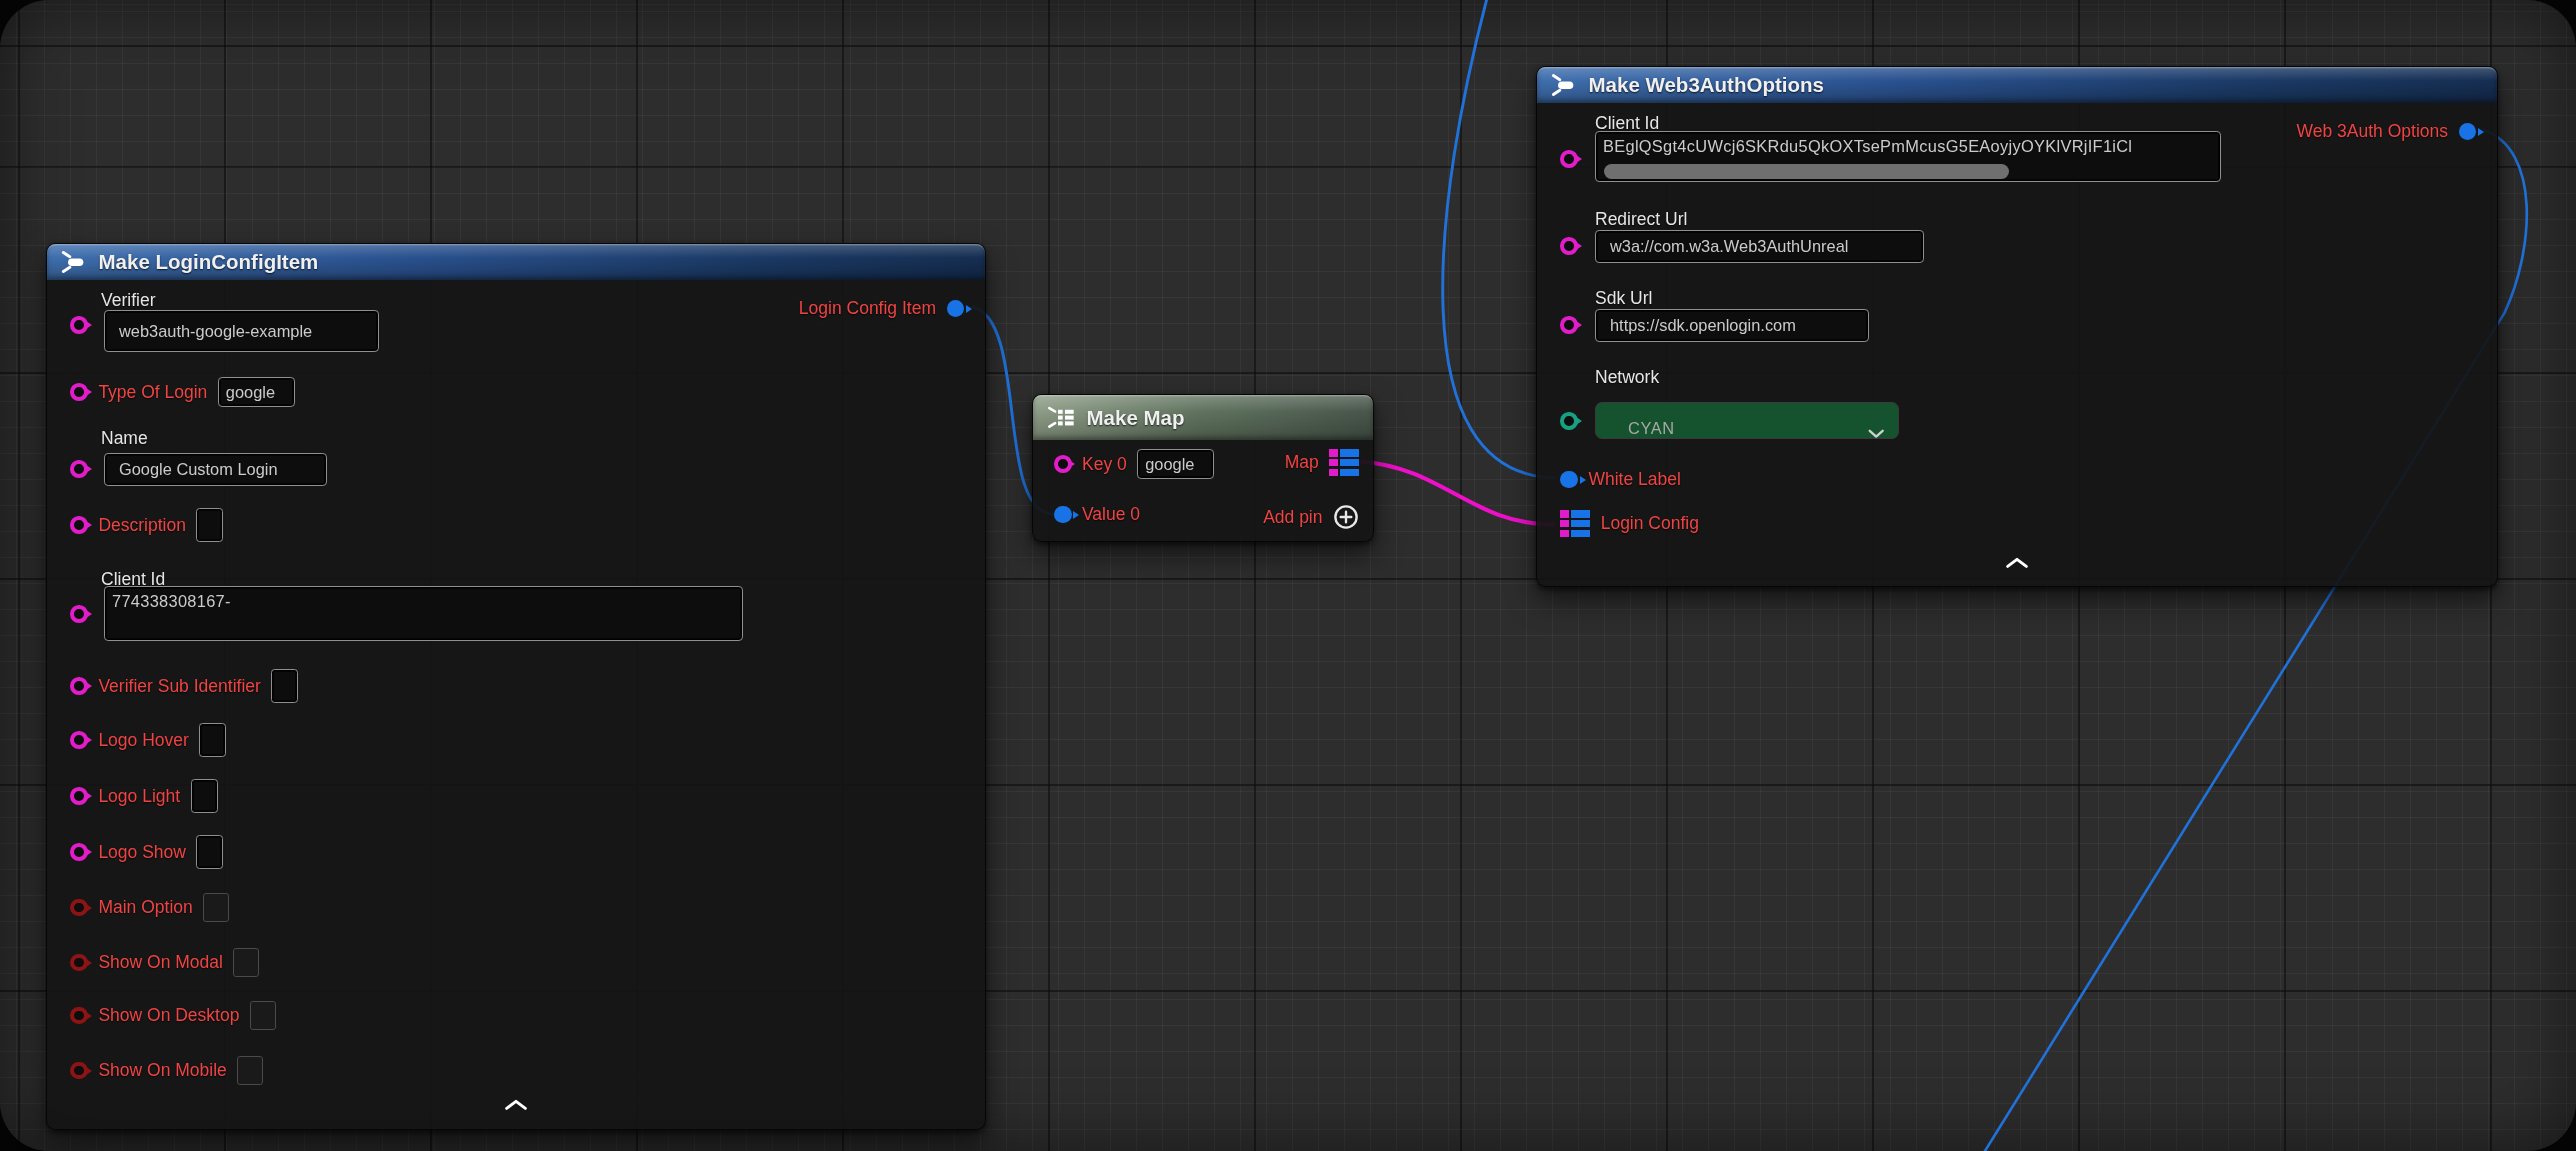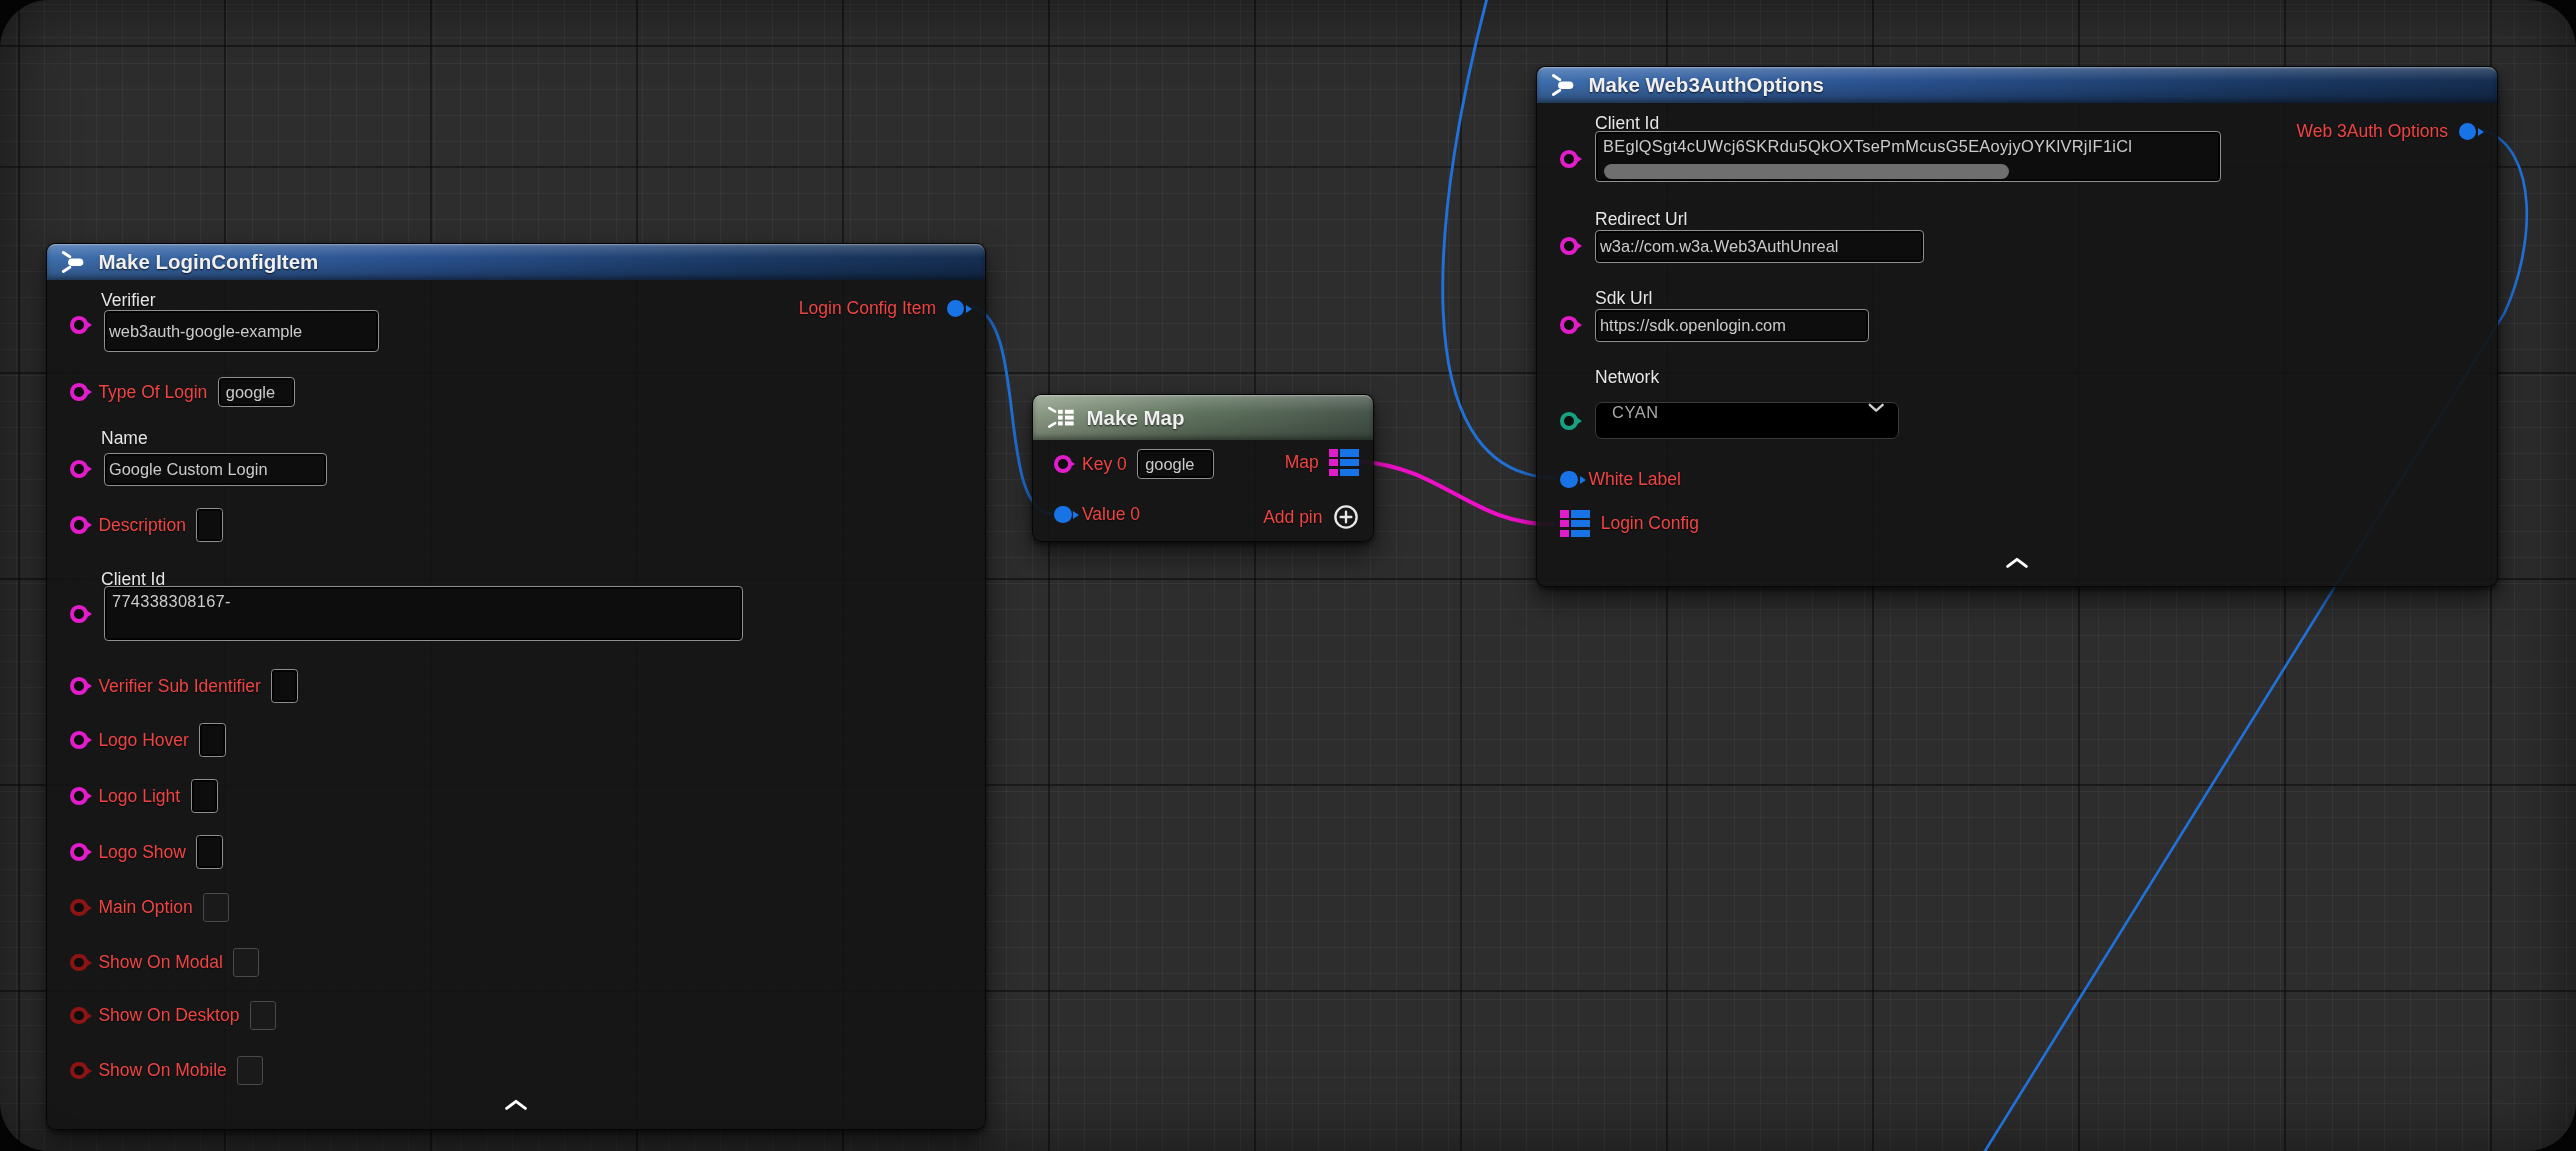--- a/index.html
+++ b/index.html
@@ -58,38 +58,38 @@
   .pin.bool{--c:var(--c-bool-pin)}
   .pin.object{--c:var(--c-object-pin)}
   .pin.enum{--c:var(--c-enum-pin)}
   .pin.abs{position:absolute}
 
   .pin-map{display:grid;grid-template-columns:8.8px 18.7px;grid-auto-rows:7.6px;gap:2.3px;flex:none}
   .pin-map .mk{background:var(--c-string-pin)}
   .pin-map .mv{background:var(--c-object-pin)}
 
   .txt{position:absolute;background:#0d0d0d;border:1.2px solid #909090;border-radius:4.1px;
-    color:#cbcbcb;font-size:16.4px;padding:0 4px;outline:none;
+    color:#cbcbcb;font-size:16.4px;padding:0 14px;outline:none;
     box-shadow:inset 0 0 0 1.8px rgba(0,0,0,0.85)}
   .txt-inline{position:static;background:#0d0d0d;border:1.2px solid #909090;border-radius:4.1px;
     color:#cbcbcb;font-size:16.4px;padding:0 7px;outline:none;
     box-shadow:inset 0 0 0 1.8px rgba(0,0,0,0.85)}
   .txt-multi{position:absolute;background:#0d0d0d;border:1.2px solid #909090;border-radius:4.1px;
     color:#cbcbcb;font-size:16.4px;line-height:24px;padding:2.3px 7px;overflow:hidden;
     box-shadow:inset 0 0 0 1.8px rgba(0,0,0,0.85)}
   .txt-multi .line{display:block;white-space:nowrap;letter-spacing:0.3px}
   .empty-box{width:27px;height:34px;background:#0d0d0d;border:1.2px solid #8f8f8f;
     border-radius:3.5px;flex:none;box-shadow:inset 0 0 0 1.8px rgba(0,0,0,0.85)}
   .checkbox{width:26px;height:29px;background:#1a1a1a;border:1.2px solid #4a4a4a;
     border-radius:2.9px;flex:none}
   .redact-bar{display:block;width:405px;height:15px;border-radius:7.6px;background:#6f6f6f;
     margin:5.3px 0 0 1.2px}
 
-  .dropdown{position:absolute;display:flex;align-items:flex-start;justify-content:space-between;
-    background:#000000;border:1.2px solid #3a3a3a;border-radius:7px;padding:0 14px 0 16px;
+  .dropdown{position:absolute;display:flex;align-items:flex-end;justify-content:space-between;
+    background:#14532d;border:1.2px solid #3a3a3a;border-radius:7px;padding:0 14px 0 32px;
     color:#a8a8a8;font-size:16.4px;letter-spacing:0.6px}
   .collapse{position:absolute;left:50%;transform:translateX(-50%)}
   .hdr-icon{flex:none}
   .addpin-icon{flex:none}
 </style>
 </head>
 <body>
 
 <div class="canvas">
 

